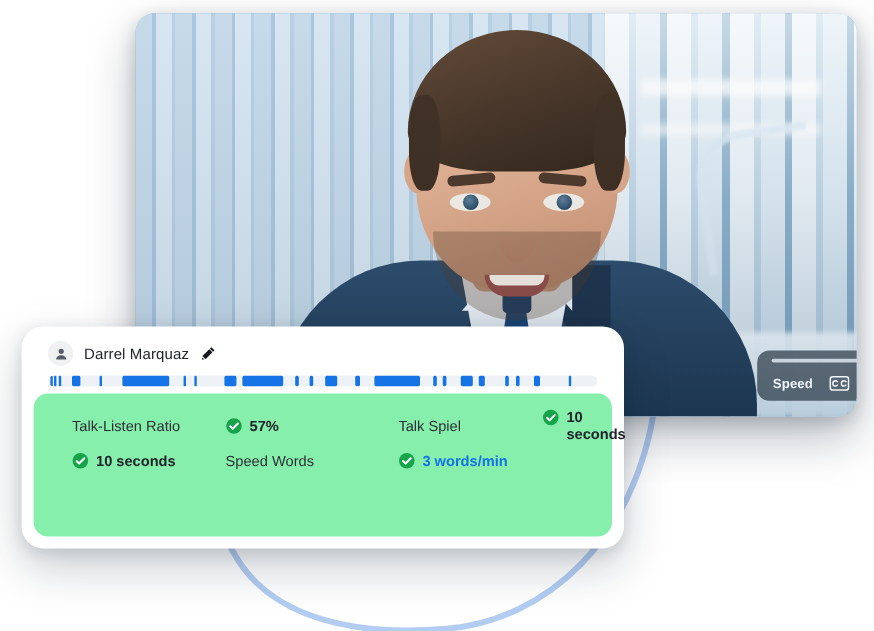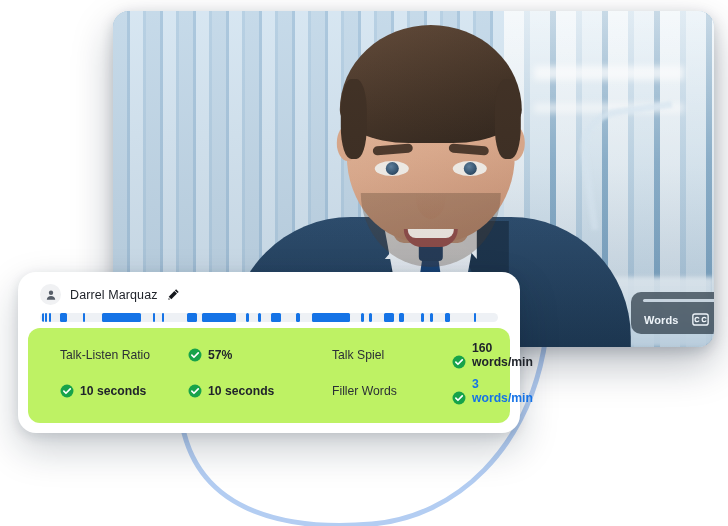--- a/index.html
+++ b/index.html
@@ -349,21 +349,21 @@
     flex: none;
   }
   .ctl-icon svg { display: block; }
 
   
   .analytics-card {
     position: absolute;
     left: 18px;
     top: 272px;
     width: 502px;
-    height: 161px;
+    height: 185px;
     background: #ffffff;
     border-radius: 18px;
     box-shadow: 0 16px 38px rgba(15, 30, 50, .22),
                 0 3px 12px rgba(15, 30, 50, .12);
     box-sizing: border-box;
   }
   .name-row {
     display: flex;
     align-items: center;
     gap: 9px;
@@ -406,39 +406,39 @@
     background: #1573e6;
     border-radius: 1.5px;
   }
 
   .stats-panel {
     position: absolute;
     left: 10px;
     right: 10px;
     top: 56px;
     bottom: 10px;
-    background: #bef264;
+    background: #86efac;
     border-radius: 12px;
     padding: 13px 0 0 0;
     box-sizing: border-box;
   }
   .stats-grid {
     display: grid;
     grid-template-columns: 128px 144px 120px auto;
     row-gap: 8px;
     padding-left: 32px;
     align-items: center;
   }
   .stat-label {
     font-size: 12.2px;
     color: #2b2f36;
   }
   .stat-value {
     display: flex;
-    align-items: flex-end;
+    align-items: flex-start;
     gap: 6px;
     font-size: 12.2px;
     color: #20242b;
     font-weight: 600;
   }
   .stat-value.link { color: #1573e6; }
   .check {
     width: 14px; height: 14px;
     flex: none;
   }
@@ -496,21 +496,21 @@
         <div class="mouth">
             <div class="teeth"></div>
           </div>
       </div>
       <div class="photo-tone"></div>
     </div>
 
     <div class="controls-bar">
       <div class="progress-track"></div>
       <div class="controls-row">
-        <span class="ctl-text">Words</span>
+        <span class="ctl-text">Speed</span>
 
         <span class="ctl-icon">
           <svg viewBox="0 0 20 16" width="19" height="15">
             <rect x="1" y="1.5" width="18" height="13" rx="2.5" fill="none" stroke="#eef4f9" stroke-width="1.6"></rect>
             <path d="M8 6.3c-.5-.6-1.2-.9-2-.9-1.5 0-2.4 1-2.4 2.6S4.5 10.6 6 10.6c.8 0 1.5-.3 2-.9" fill="none" stroke="#eef4f9" stroke-width="1.5" stroke-linecap="round"></path>
             <path d="M16.4 6.3c-.5-.6-1.2-.9-2-.9-1.5 0-2.4 1-2.4 2.6s.9 2.6 2.4 2.6c.8 0 1.5-.3 2-.9" fill="none" stroke="#eef4f9" stroke-width="1.5" stroke-linecap="round"></path>
           </svg>
         </span>
 
       </div>
@@ -571,37 +571,30 @@
               <path d="M4.4 8.2l2.4 2.4 4.9-5" fill="none" stroke="#ffffff" stroke-width="1.9" stroke-linecap="round" stroke-linejoin="round"></path>
             </svg>
             <span>57%</span>
           </div>
           <div class="stat-label">Talk Spiel</div>
           <div class="stat-value">
             <svg class="check" viewBox="0 0 16 16">
               <circle cx="8" cy="8" r="7.4" fill="#16a34a"></circle>
               <path d="M4.4 8.2l2.4 2.4 4.9-5" fill="none" stroke="#ffffff" stroke-width="1.9" stroke-linecap="round" stroke-linejoin="round"></path>
             </svg>
-            <span>160 words/min</span>
-          </div>
-          <div class="stat-value">
-            <svg class="check" viewBox="0 0 16 16">
-              <circle cx="8" cy="8" r="7.4" fill="#16a34a"></circle>
-              <path d="M4.4 8.2l2.4 2.4 4.9-5" fill="none" stroke="#ffffff" stroke-width="1.9" stroke-linecap="round" stroke-linejoin="round"></path>
-            </svg>
             <span>10 seconds</span>
           </div>
           <div class="stat-value">
             <svg class="check" viewBox="0 0 16 16">
               <circle cx="8" cy="8" r="7.4" fill="#16a34a"></circle>
               <path d="M4.4 8.2l2.4 2.4 4.9-5" fill="none" stroke="#ffffff" stroke-width="1.9" stroke-linecap="round" stroke-linejoin="round"></path>
             </svg>
             <span>10 seconds</span>
           </div>
-          <div class="stat-label">Filler Words</div>
+          <div class="stat-label">Speed Words</div>
           <div class="stat-value link">
             <svg class="check" viewBox="0 0 16 16">
               <circle cx="8" cy="8" r="7.4" fill="#16a34a"></circle>
               <path d="M4.4 8.2l2.4 2.4 4.9-5" fill="none" stroke="#ffffff" stroke-width="1.9" stroke-linecap="round" stroke-linejoin="round"></path>
             </svg>
             <span>3 words/min</span>
           </div>
           <div></div>
           <div></div>
         </div>

